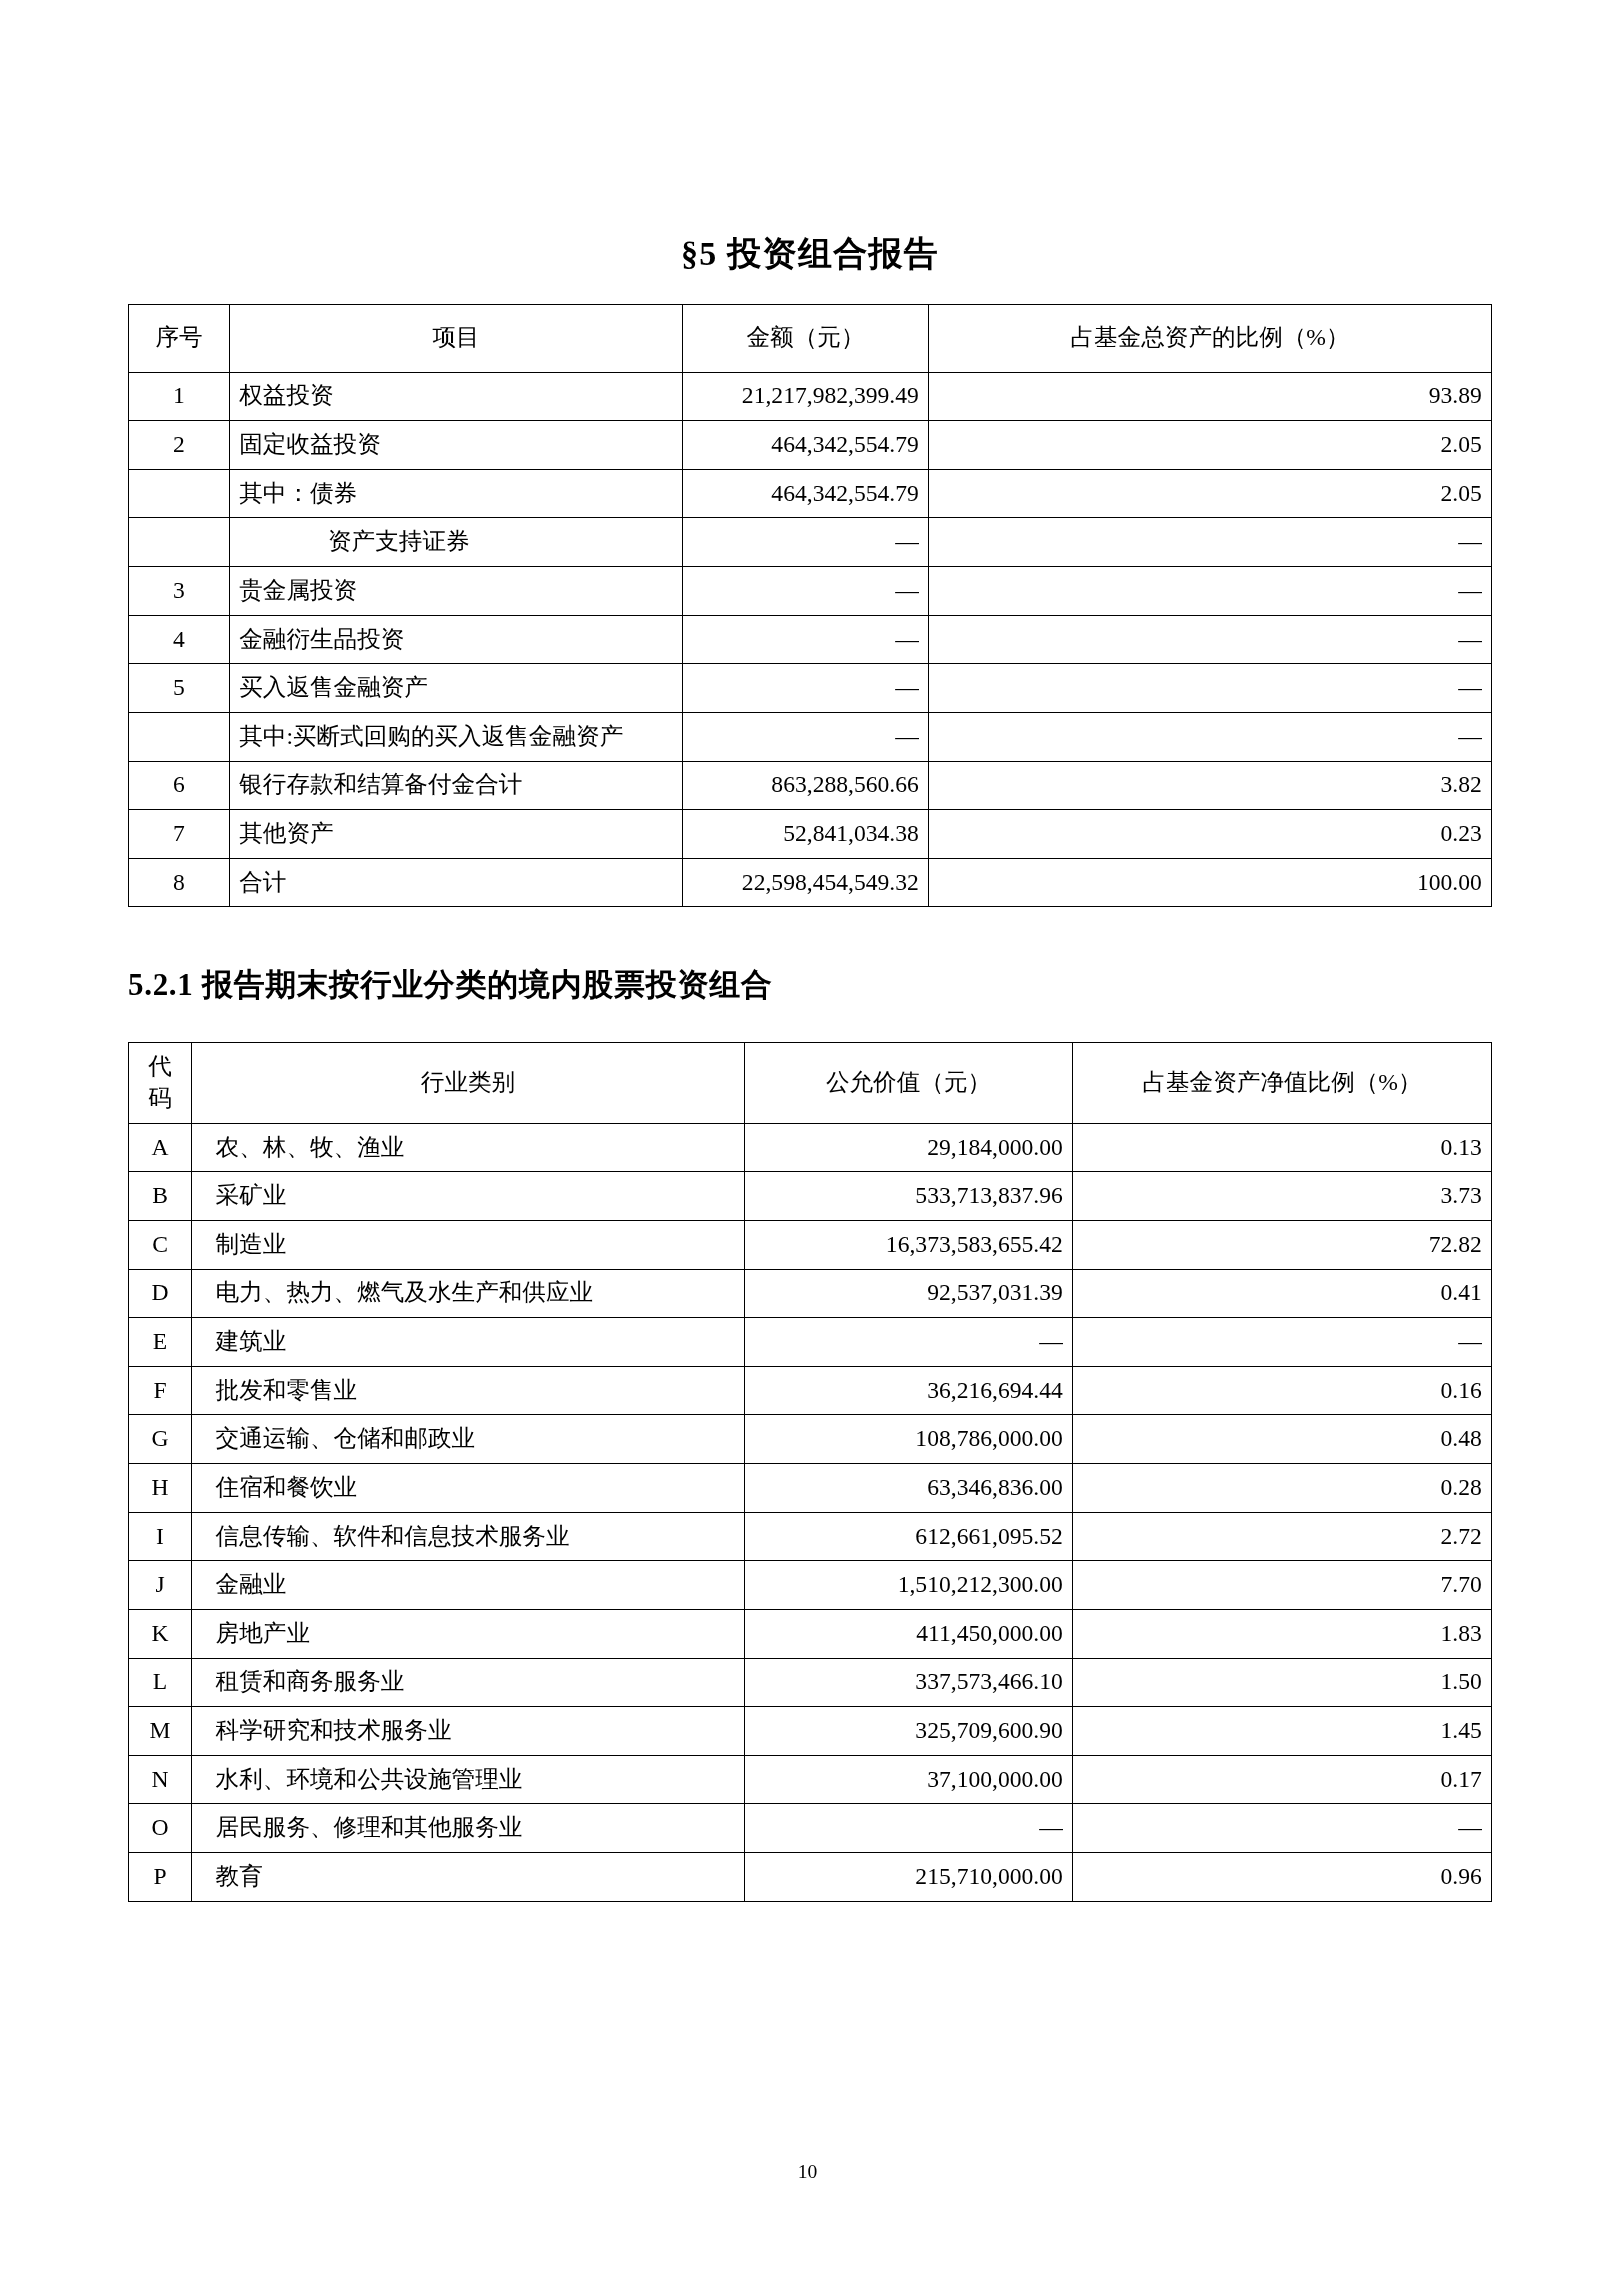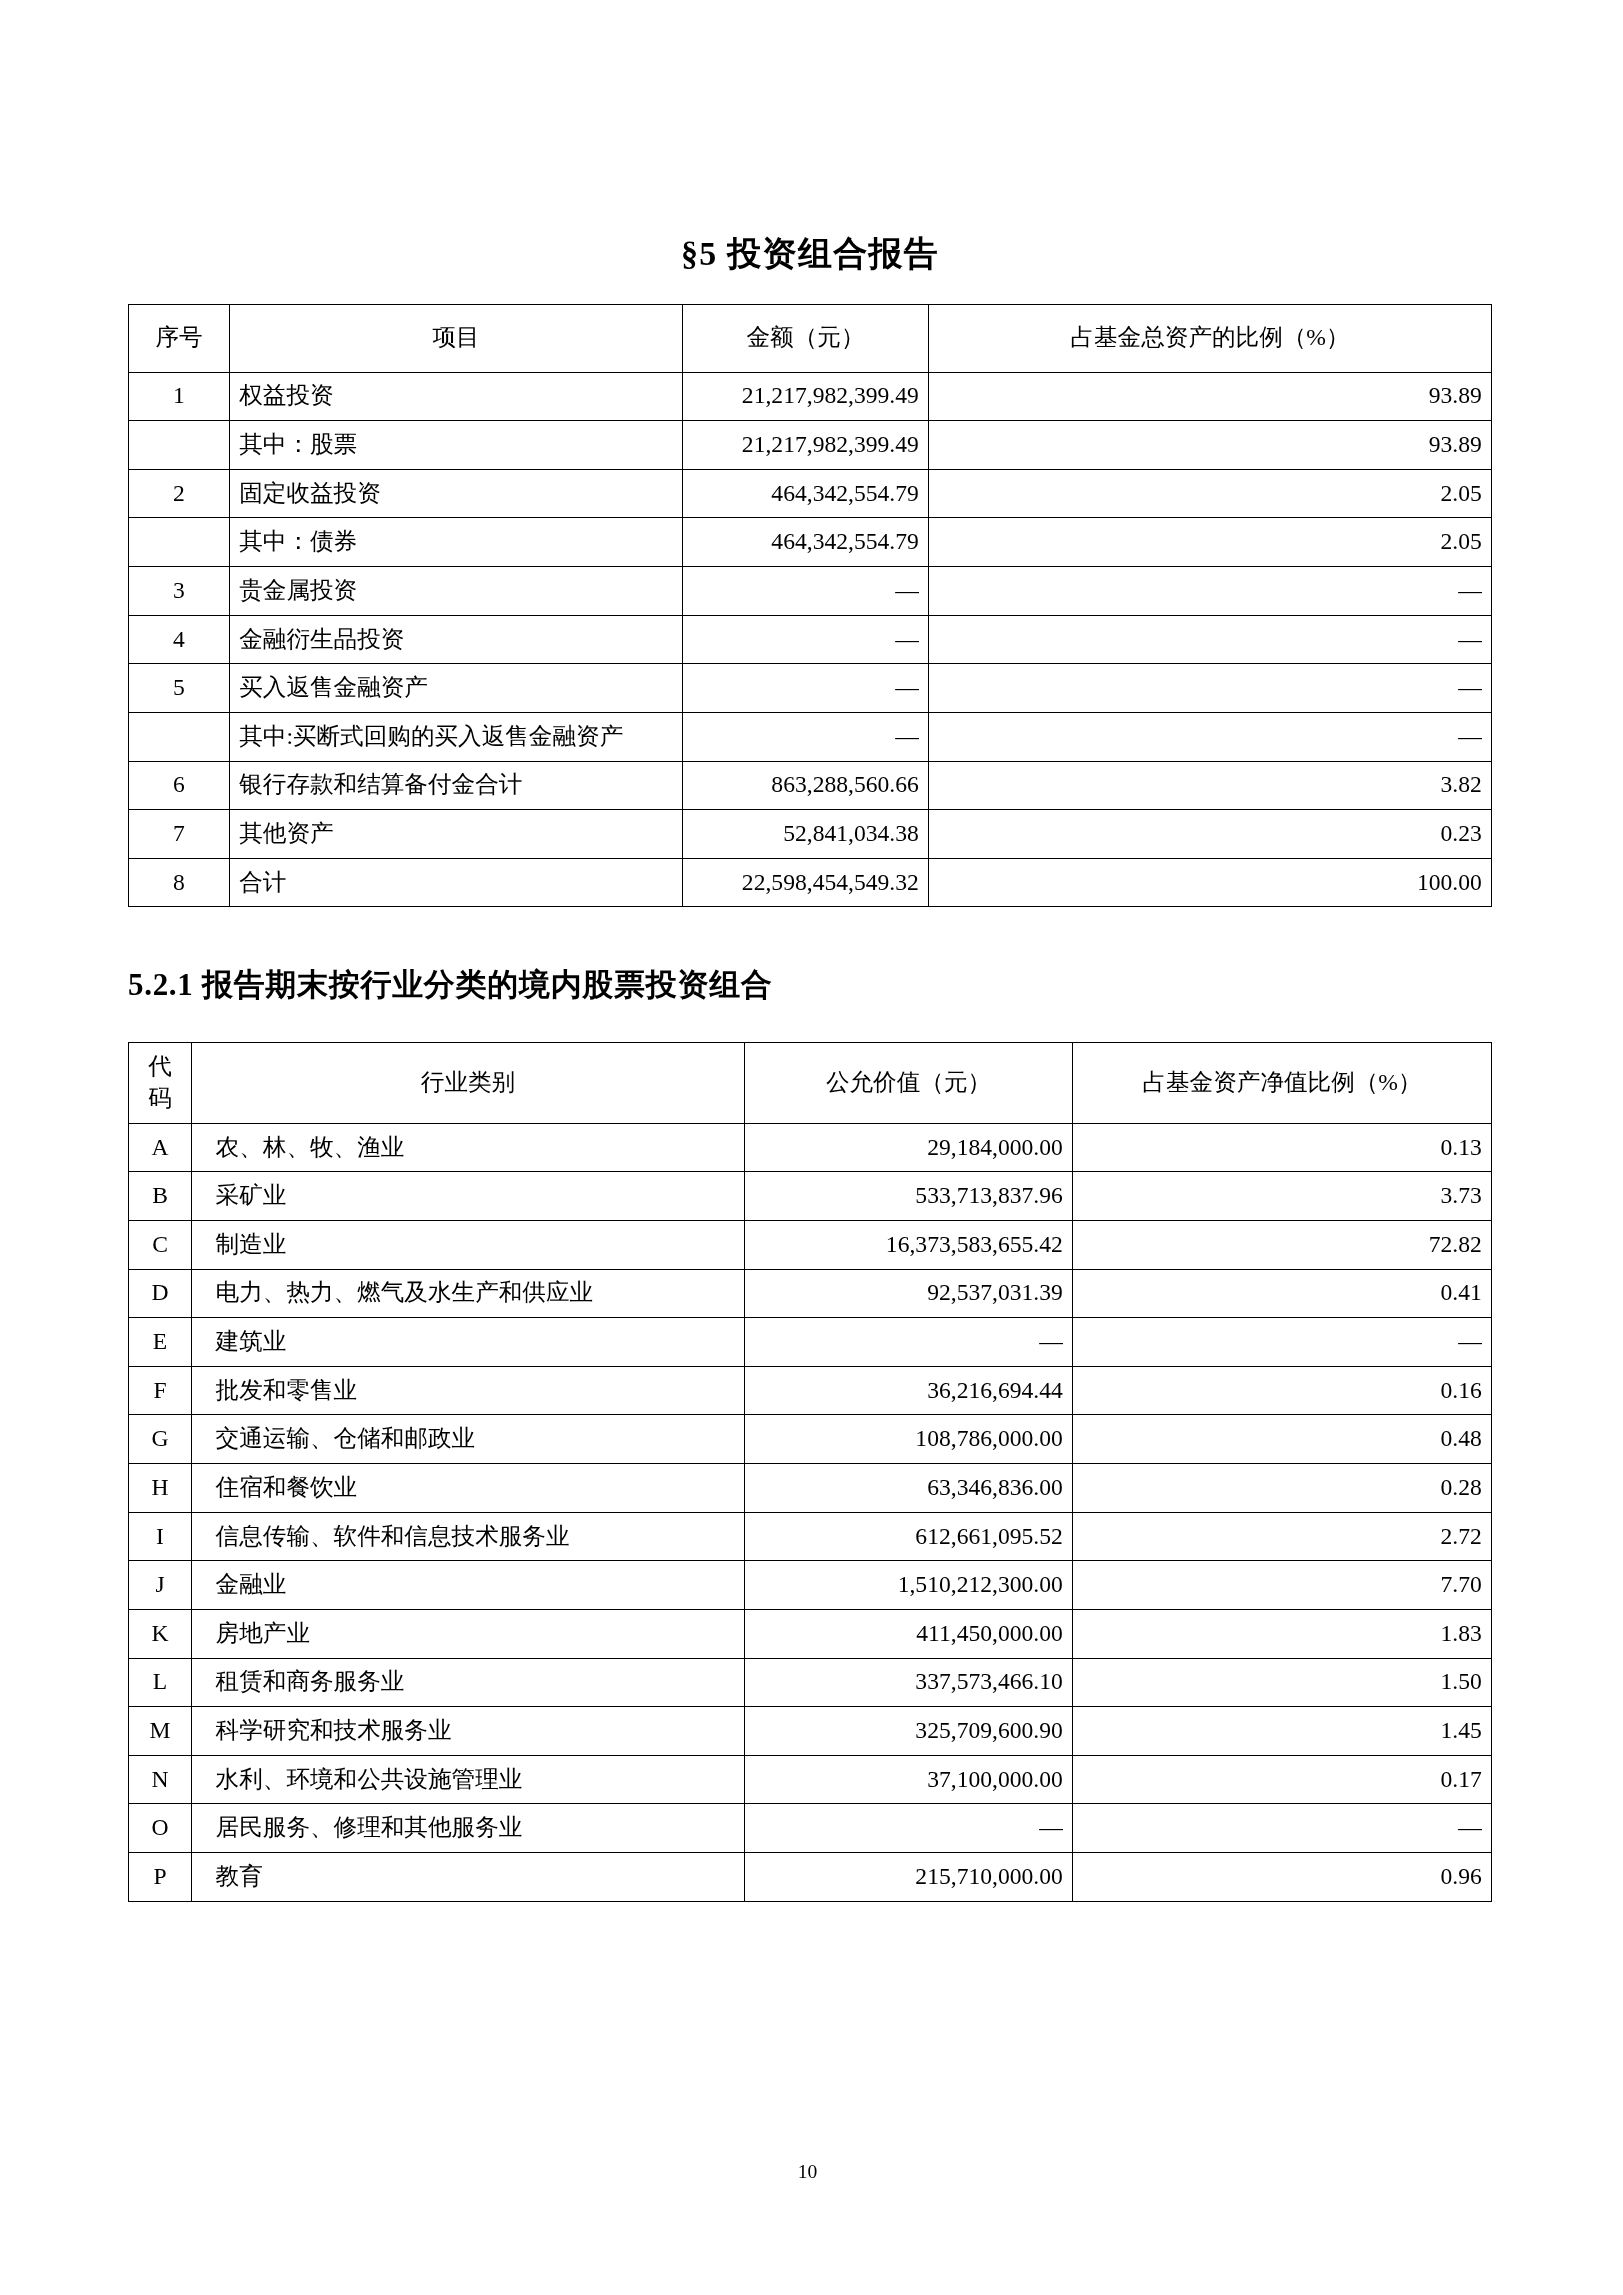--- a/index.html
+++ b/index.html
@@ -122,36 +122,36 @@
         </tr>
       </thead>
       <tbody id="asset-tbody">
           <tr class="row-h">
             <td class="ctr">1</td>
             <td class="lft cell-wrap">权益投资</td>
             <td class="rgt">21,217,982,399.49</td>
             <td class="rgt">93.89</td>
           </tr>
           <tr class="row-h">
-            <td class="ctr"></td>
-            <td class="lft cell-wrap">其中：股票</td>
-            <td class="rgt">21,217,982,399.49</td>
-            <td class="rgt">93.89</td>
-          </tr>
-          <tr class="row-h">
             <td class="ctr">2</td>
             <td class="lft cell-wrap">固定收益投资</td>
             <td class="rgt">464,342,554.79</td>
             <td class="rgt">2.05</td>
           </tr>
           <tr class="row-h">
             <td class="ctr"></td>
             <td class="lft cell-wrap">其中：债券</td>
             <td class="rgt">464,342,554.79</td>
             <td class="rgt">2.05</td>
+          </tr>
+          <tr class="row-h">
+            <td class="ctr"></td>
+            <td class="lft cell-wrap indent-deep">资产支持证券</td>
+            <td class="rgt">—</td>
+            <td class="rgt">—</td>
           </tr>
           <tr class="row-h">
             <td class="ctr">3</td>
             <td class="lft cell-wrap">贵金属投资</td>
             <td class="rgt">—</td>
             <td class="rgt">—</td>
           </tr>
           <tr class="row-h">
             <td class="ctr">4</td>
             <td class="lft cell-wrap">金融衍生品投资</td>

